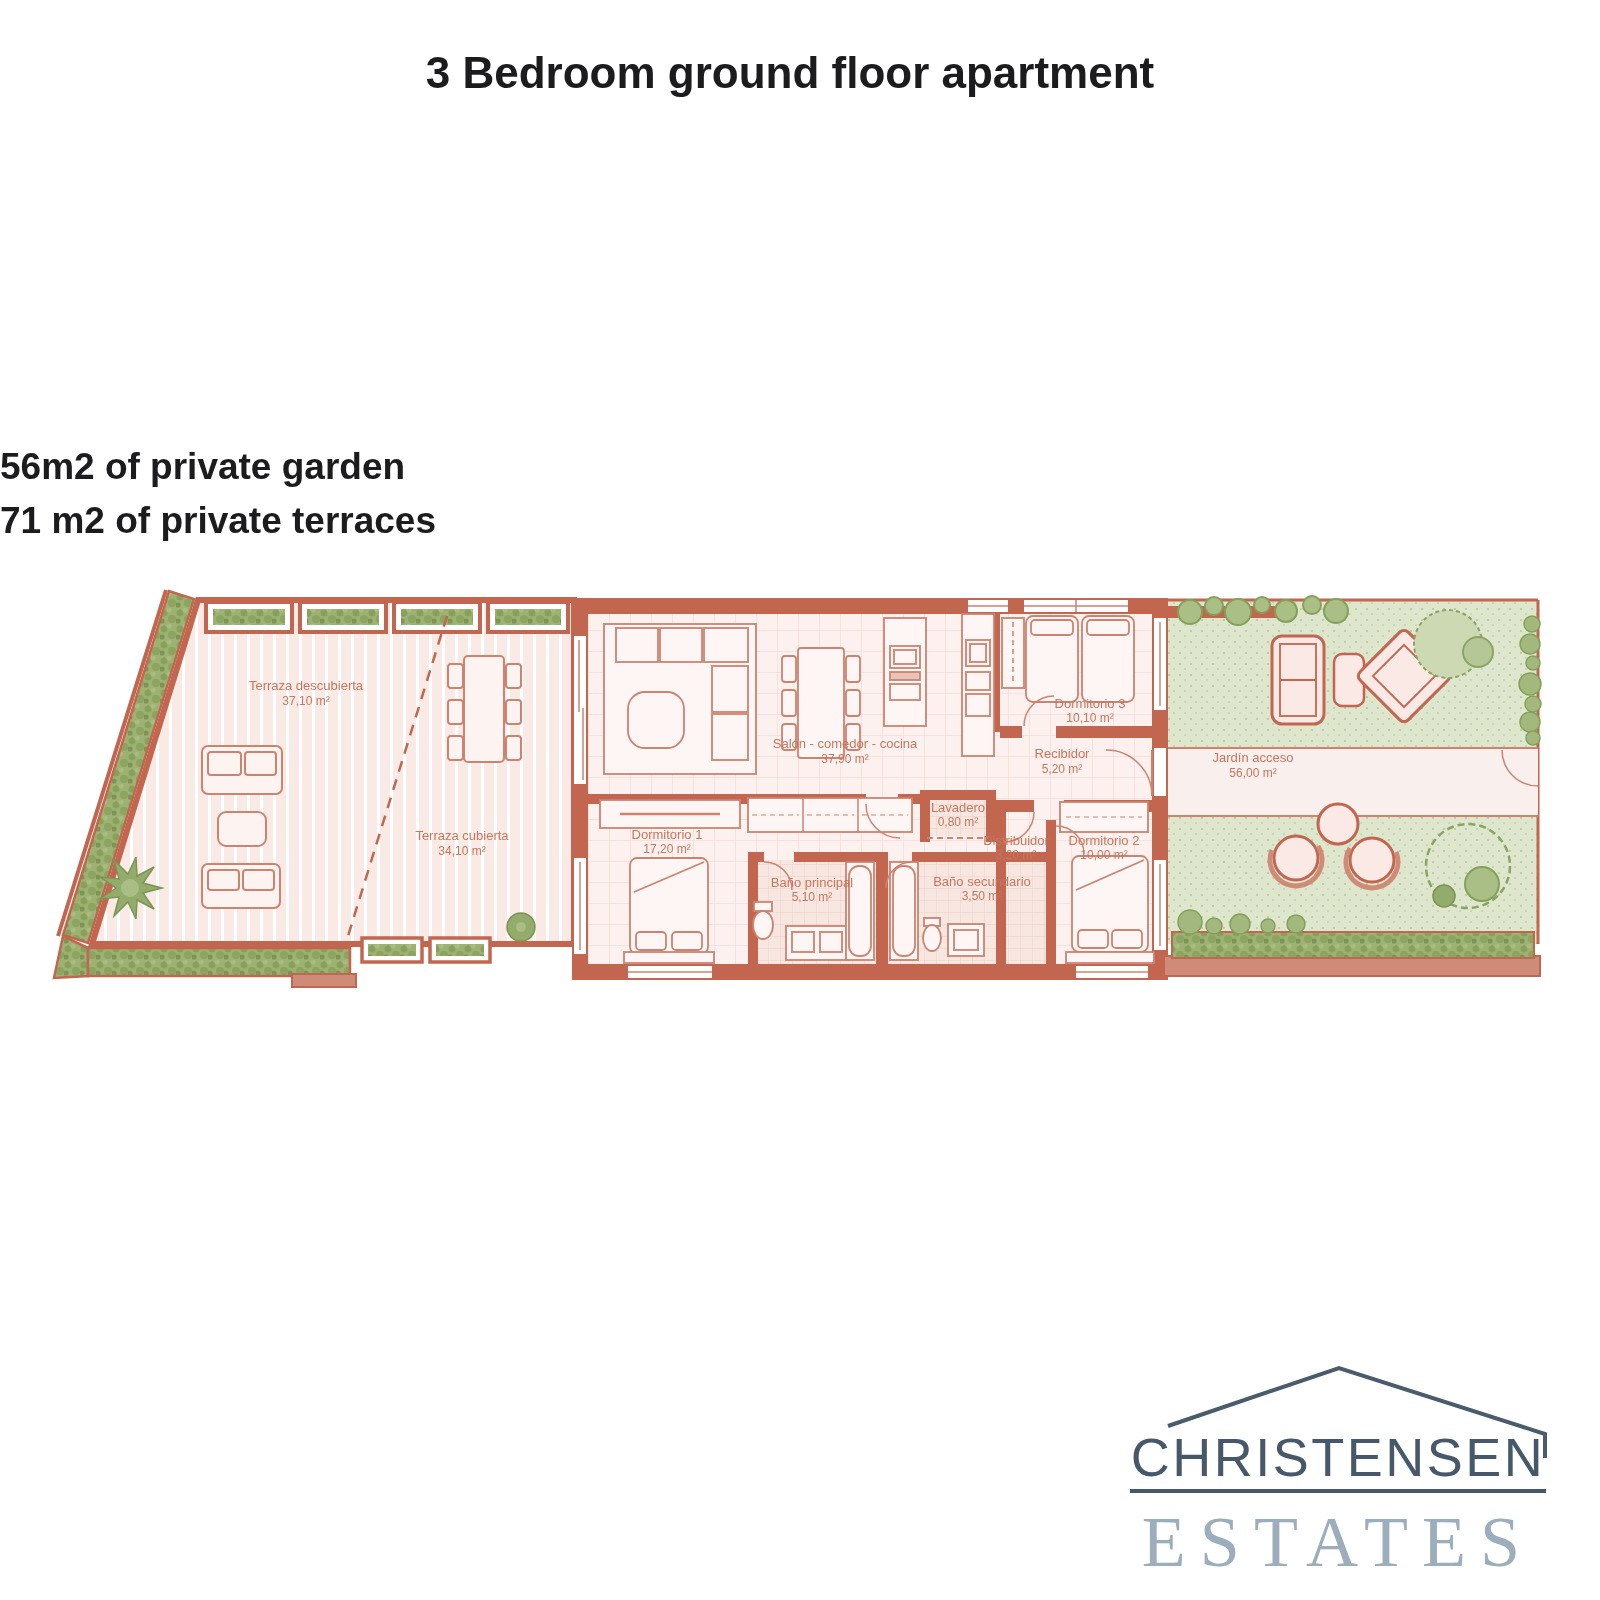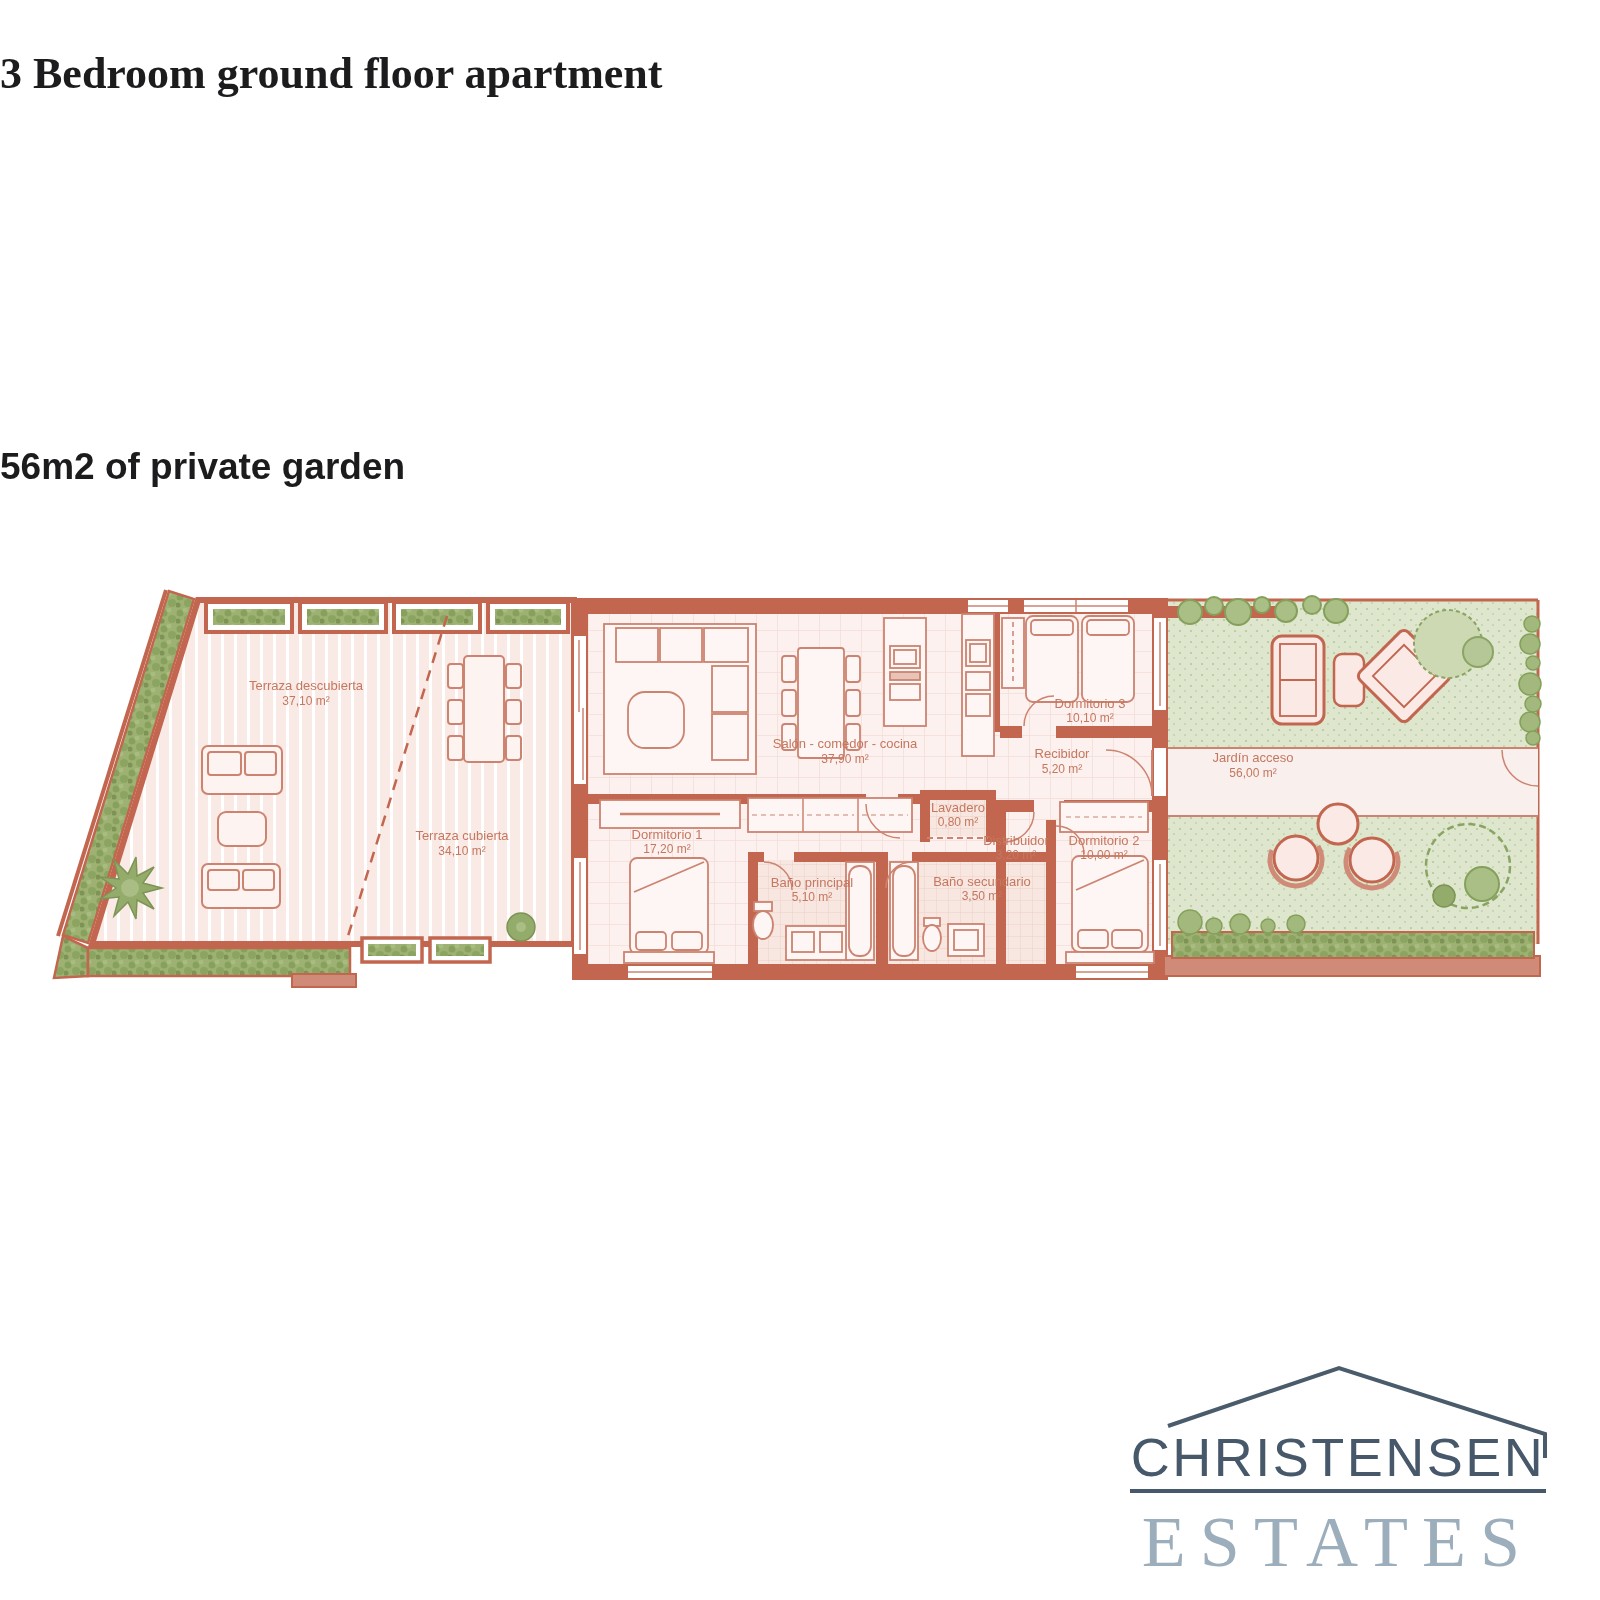--- a/index.html
+++ b/index.html
@@ -1,36 +1,37 @@
 <!DOCTYPE html>
 <html><head>
 <meta charset="utf-8">
 <style>
   html,body{margin:0;padding:0;background:#ffffff;}
   .canvas{position:relative;width:1600px;height:1600px;background:#ffffff;overflow:hidden;
           font-family:"Liberation Sans",sans-serif;}
-  .page-title{position:absolute;top:48px;left:0;width:1580px;
-              font-size:44px;font-weight:700;color:#1c1c1e;letter-spacing:0;font-family:Liberation Serif, serif;}
+  .page-title{position:absolute;top:48px;left:0;width:1580px;text-align:center;
+              font-size:44px;font-weight:700;color:#1c1c1e;letter-spacing:0;}
   .summary{position:absolute;top:440px;left:0;width:1580px;
            font-size:37px;font-weight:700;color:#1c1c1e;line-height:1.45;}
   svg.plan{position:absolute;left:0;top:0;}
   .room-name{font-size:13px;fill:#c5775f;}
   .room-area{font-size:12px;fill:#c5775f;}
   .logo-brand{font-size:54px;letter-spacing:2.5px;fill:#46586a;font-family:"Liberation Sans",sans-serif;}
   .logo-division{font-size:72px;letter-spacing:14px;fill:#9cadbb;font-family:"Liberation Serif",serif;}
 </style>
 </head>
 <body>
 
 <div class="canvas">
 
   <div class="page-title">3 Bedroom ground floor apartment</div>
 
   <div class="summary">
     <div>56m2 of private garden</div>
+    <div>71 m2 of private terraces</div>
   </div>
 
   <svg class="plan" width="1600" height="1600" viewBox="0 0 1600 1600">
     <defs>
       <pattern id="stripes" width="13" height="12" patternUnits="userSpaceOnUse">
         <rect width="13" height="12" fill="#f9eae6"></rect>
           <rect width="3" height="12" fill="#ffffff"></rect>
       </pattern>
       <pattern id="tile" width="21" height="21" patternUnits="userSpaceOnUse">
         <rect width="21" height="21" fill="#fcf1ef"></rect>

